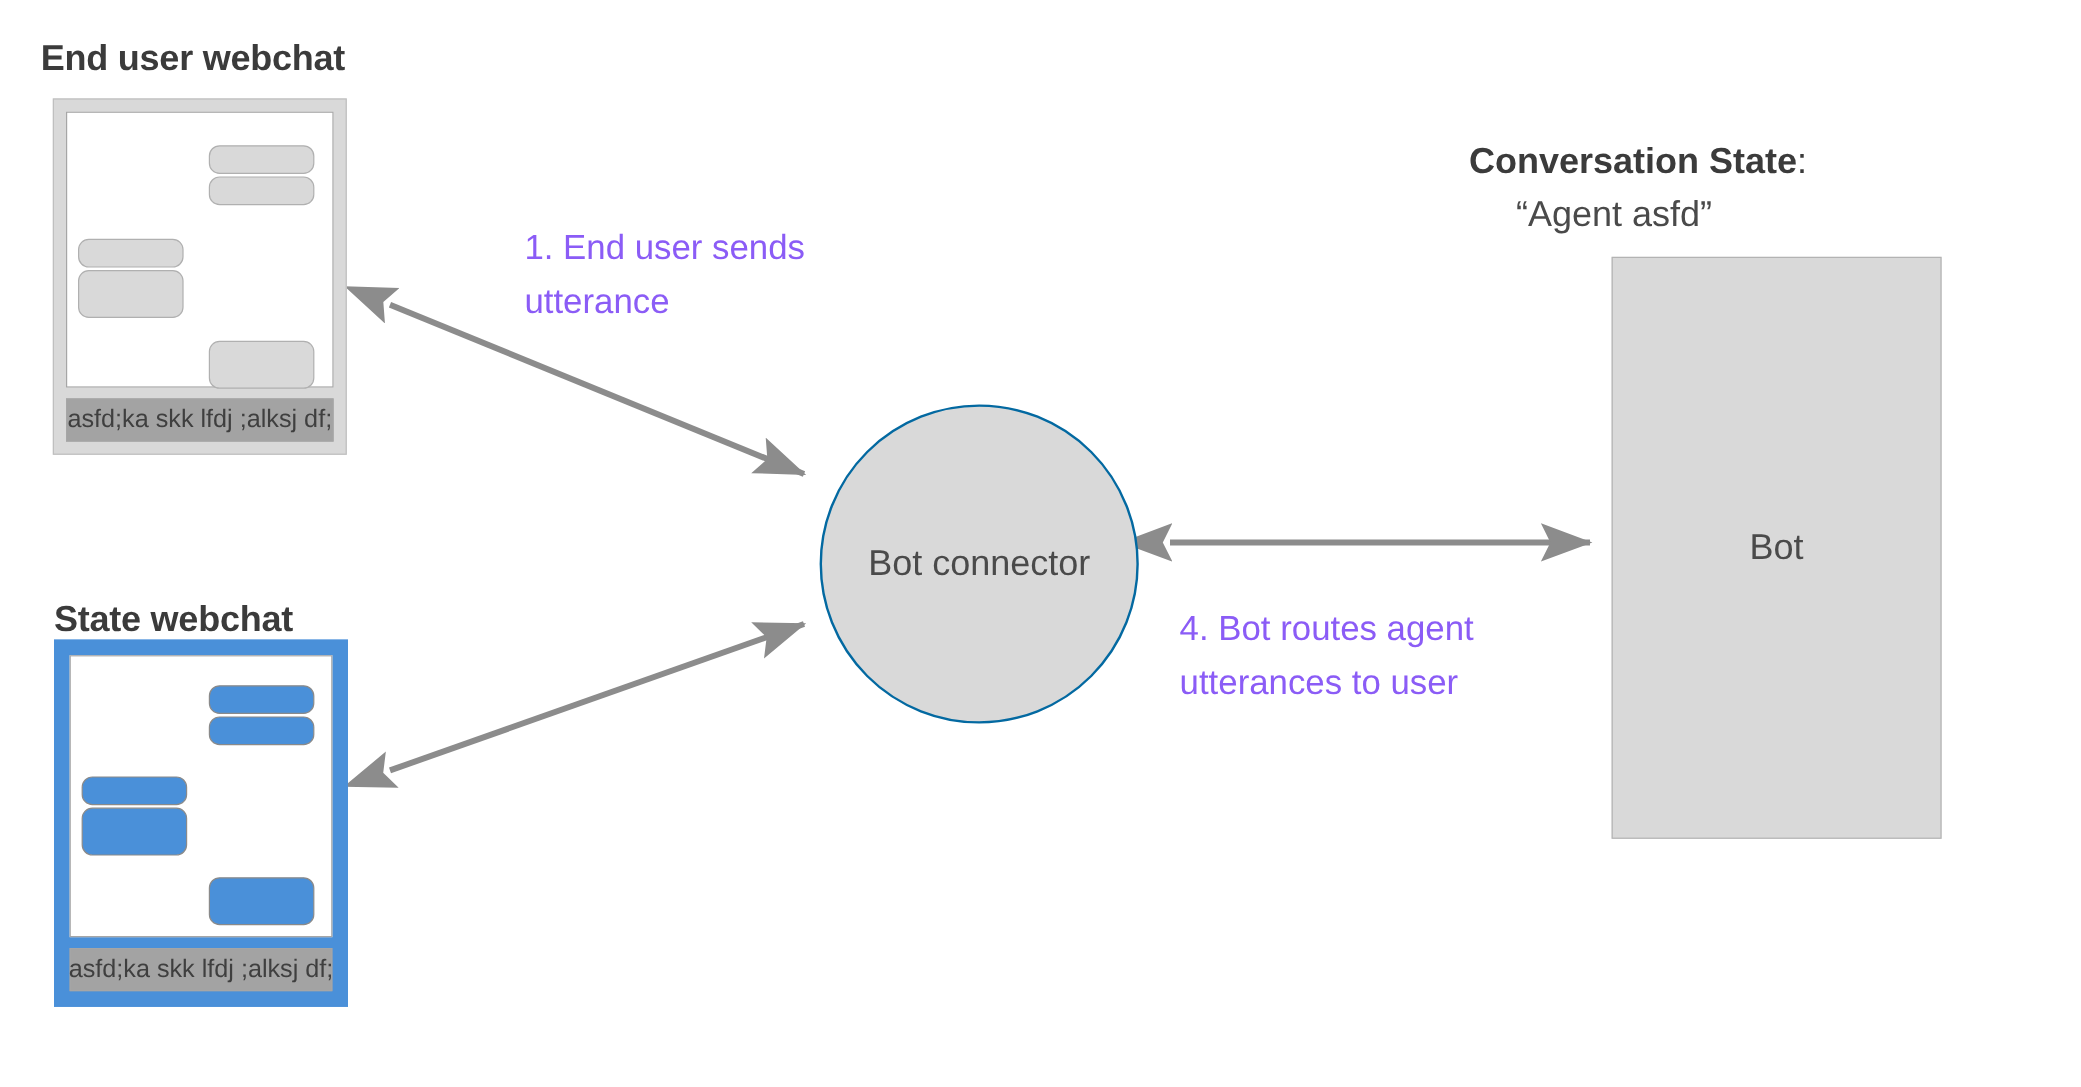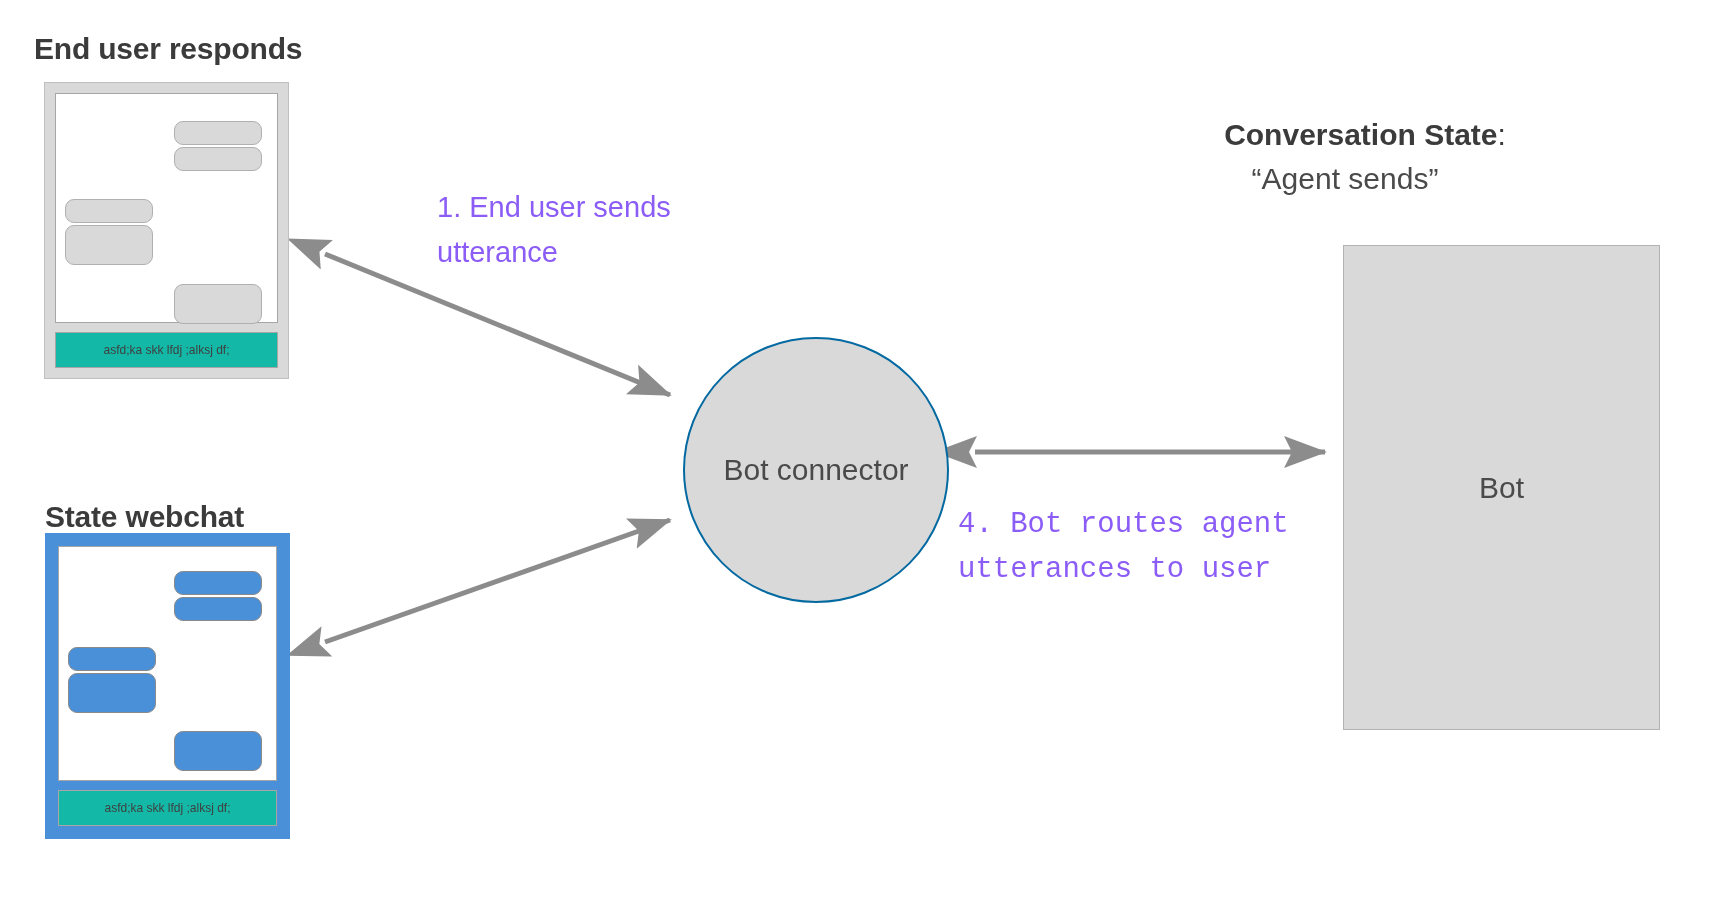--- a/index.html
+++ b/index.html
@@ -53,28 +53,28 @@
   }
   .webchat-canvas {
     box-sizing: border-box;
     background: #ffffff;
     border: 1px solid #a6a6a6;
     position: relative;
     flex: 1 1 auto;
   }
   .webchat-input {
     box-sizing: border-box;
-    background: #14b8a6;
+    background: #a3a3a3;
     border: 1px solid #a6a6a6;
     height: 36px;
     margin-top: 9px;
     display: flex;
     align-items: center;
     justify-content: center;
-    font-size: 12px;
+    font-size: 21px;
     color: #3f3f3f;
     white-space: nowrap;
   }
   .bubble {
     position: absolute;
     background: #d9d9d9;
     border: 1px solid #b0b0b0;
     border-radius: 9px;
   }
   .bubble.blue {
@@ -144,21 +144,21 @@
       </marker>
     </defs>
 
     <line x1="325" y1="254" x2="670" y2="395" stroke="#8c8c8c" stroke-width="5" marker-start="url(#ah-start)" marker-end="url(#ah-end)"></line>
 
     <line x1="325" y1="642" x2="670" y2="520" stroke="#8c8c8c" stroke-width="5" marker-start="url(#ah-start)" marker-end="url(#ah-end)"></line>
 
     <line x1="975" y1="452" x2="1325" y2="452" stroke="#8c8c8c" stroke-width="5" marker-start="url(#ah-start)" marker-end="url(#ah-end)"></line>
   </svg>
 
-  <div class="abs heading" style="left:34px; top:32px;">End user responds</div>
+  <div class="abs heading" style="left:34px; top:32px;">End user webchat</div>
 
   <div class="abs webchat-frame" style="left:44px; top:82px; width:245px; height:297px;">
     <div class="webchat-canvas">
       <div class="bubble" style="left:118px; top:27px; width:86px; height:22px;"></div>
       <div class="bubble" style="left:118px; top:53px; width:86px; height:22px;"></div>
       <div class="bubble" style="left:9px; top:105px; width:86px; height:22px;"></div>
       <div class="bubble" style="left:9px; top:131px; width:86px; height:38px;"></div>
       <div class="bubble" style="left:118px; top:190px; width:86px; height:38px;"></div>
     </div>
     <div class="webchat-input">asfd;ka skk lfdj ;alksj df;</div>
@@ -177,27 +177,27 @@
     <div class="webchat-input">asfd;ka skk lfdj ;alksj df;</div>
   </div>
 
   <div class="abs connector-circle" style="left:683px; top:337px; width:266px; height:266px;">
     <span>Bot connector</span>
   </div>
 
   <div class="abs state-title" style="left:1345px; top:118px; transform:translateX(-50%);">
     <span class="bold">Conversation State</span><span>:</span>
   </div>
-  <div class="abs state-value" style="left:1345px; top:162px; transform:translateX(-50%);">“Agent sends”</div>
-
-  <div class="abs bot-box" style="left:1343px; top:214px; width:317px; height:485px;margin-top:31px;">
+  <div class="abs state-value" style="left:1345px; top:162px; transform:translateX(-50%);">“Agent asfd”</div>
+
+  <div class="abs bot-box" style="left:1343px; top:214px; width:275px; height:485px;">
     <span>Bot</span>
   </div>
 
   <div class="abs step-text" style="left:437px; top:185px; width:330px;">1. End user sends
 utterance</div>
 
 
 
-  <div class="abs step-text" style="left:958px; top:502px; width:340px;font-family:Liberation Mono, monospace;">4. Bot routes agent
+  <div class="abs step-text" style="left:983px; top:502px; width:340px;">4. Bot routes agent
 utterances to user</div>
 
 </div>
 
 </body></html>

